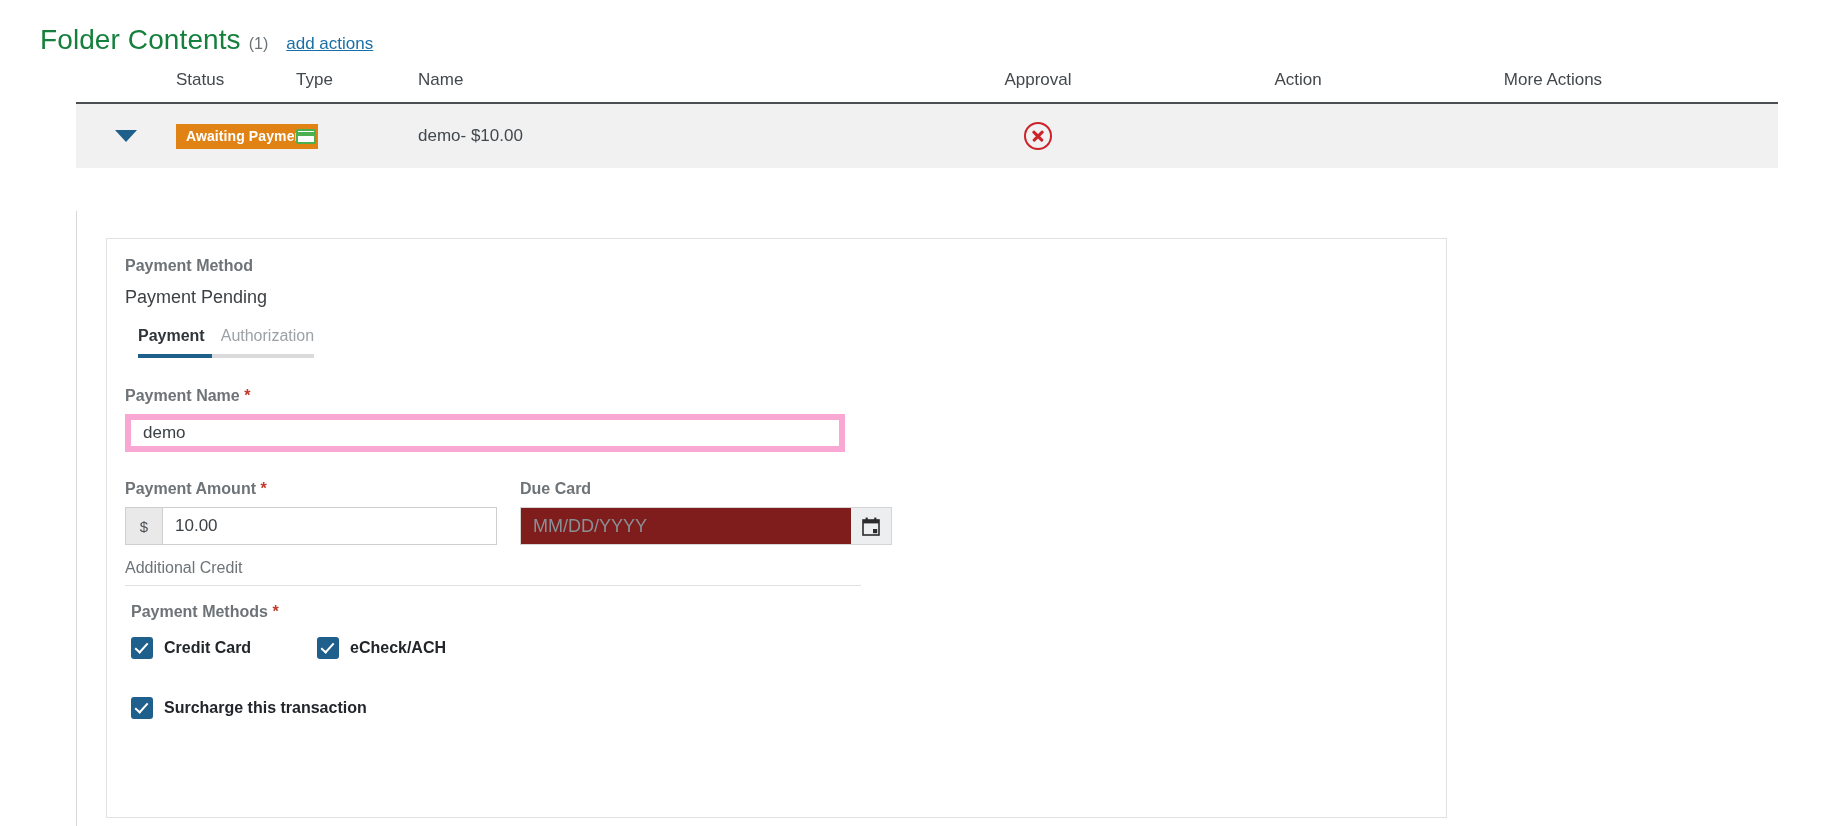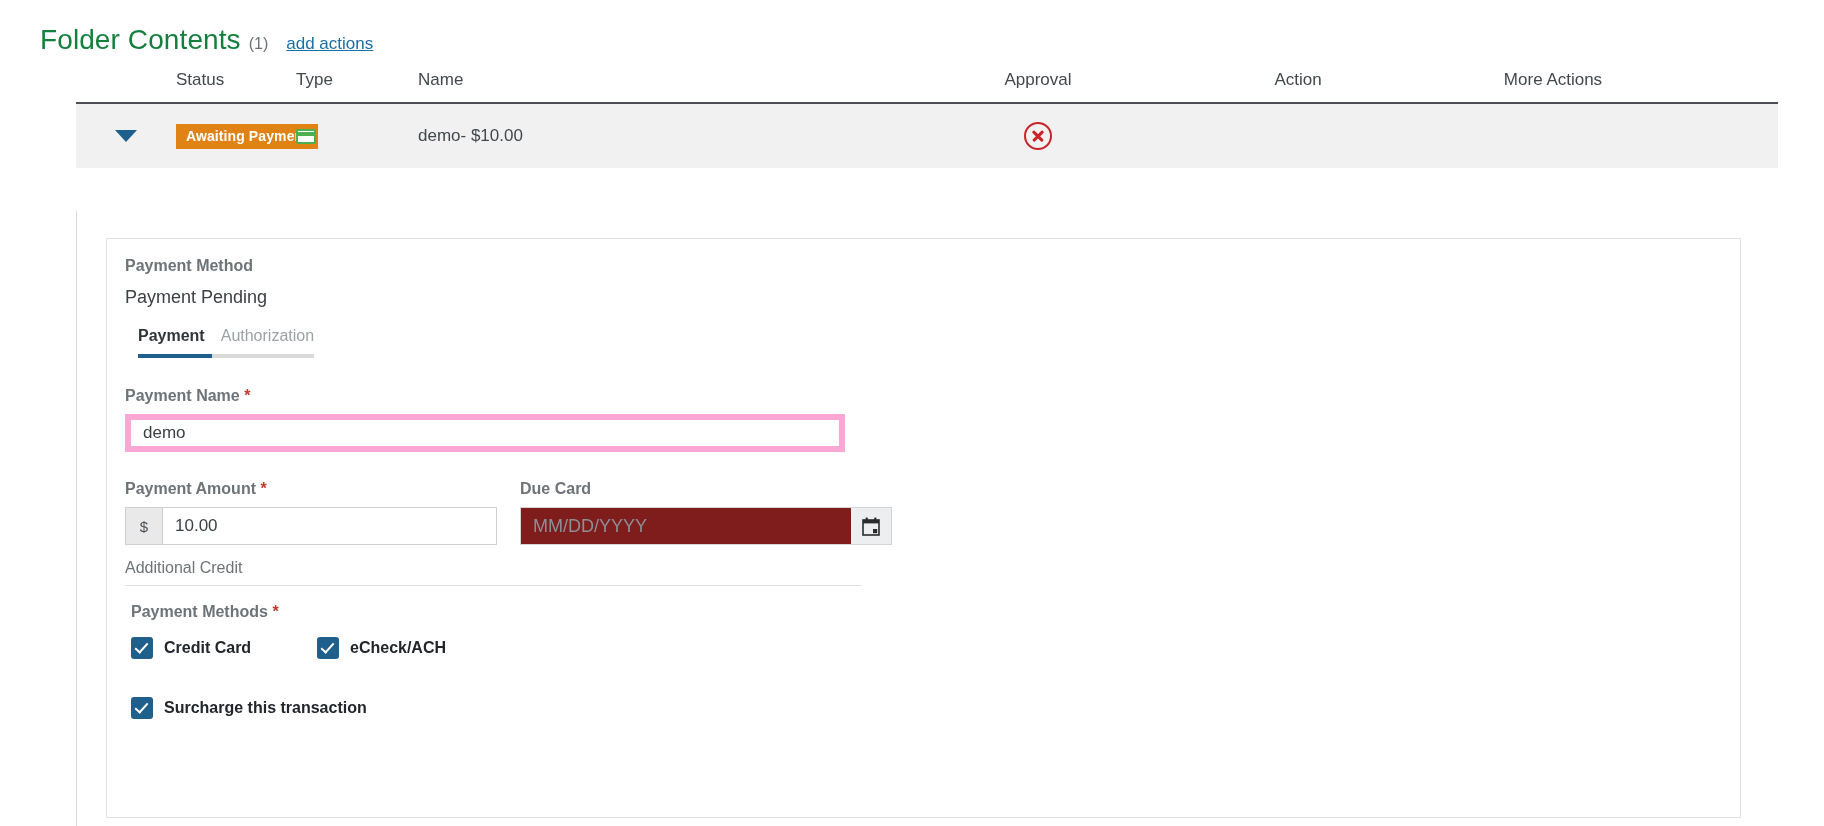--- a/index.html
+++ b/index.html
@@ -163,21 +163,21 @@
     top: 211px;
     width: 1702px;
     height: 615px;
     border-left: 1px solid #d8d8d8;
     box-sizing: border-box;
   }
   .detail-card {
     position: absolute;
     left: 29px;
     top: 27px;
-    width: 1635px;
+    width: 1341px;
     height: 580px;
     background: #ffffff;
     border: 1px solid #e2e2e2;
     box-sizing: border-box;
   }
 
   .pm-label {
     position: absolute;
     left: 18px; top: 18px;
     font-size: 16px;

